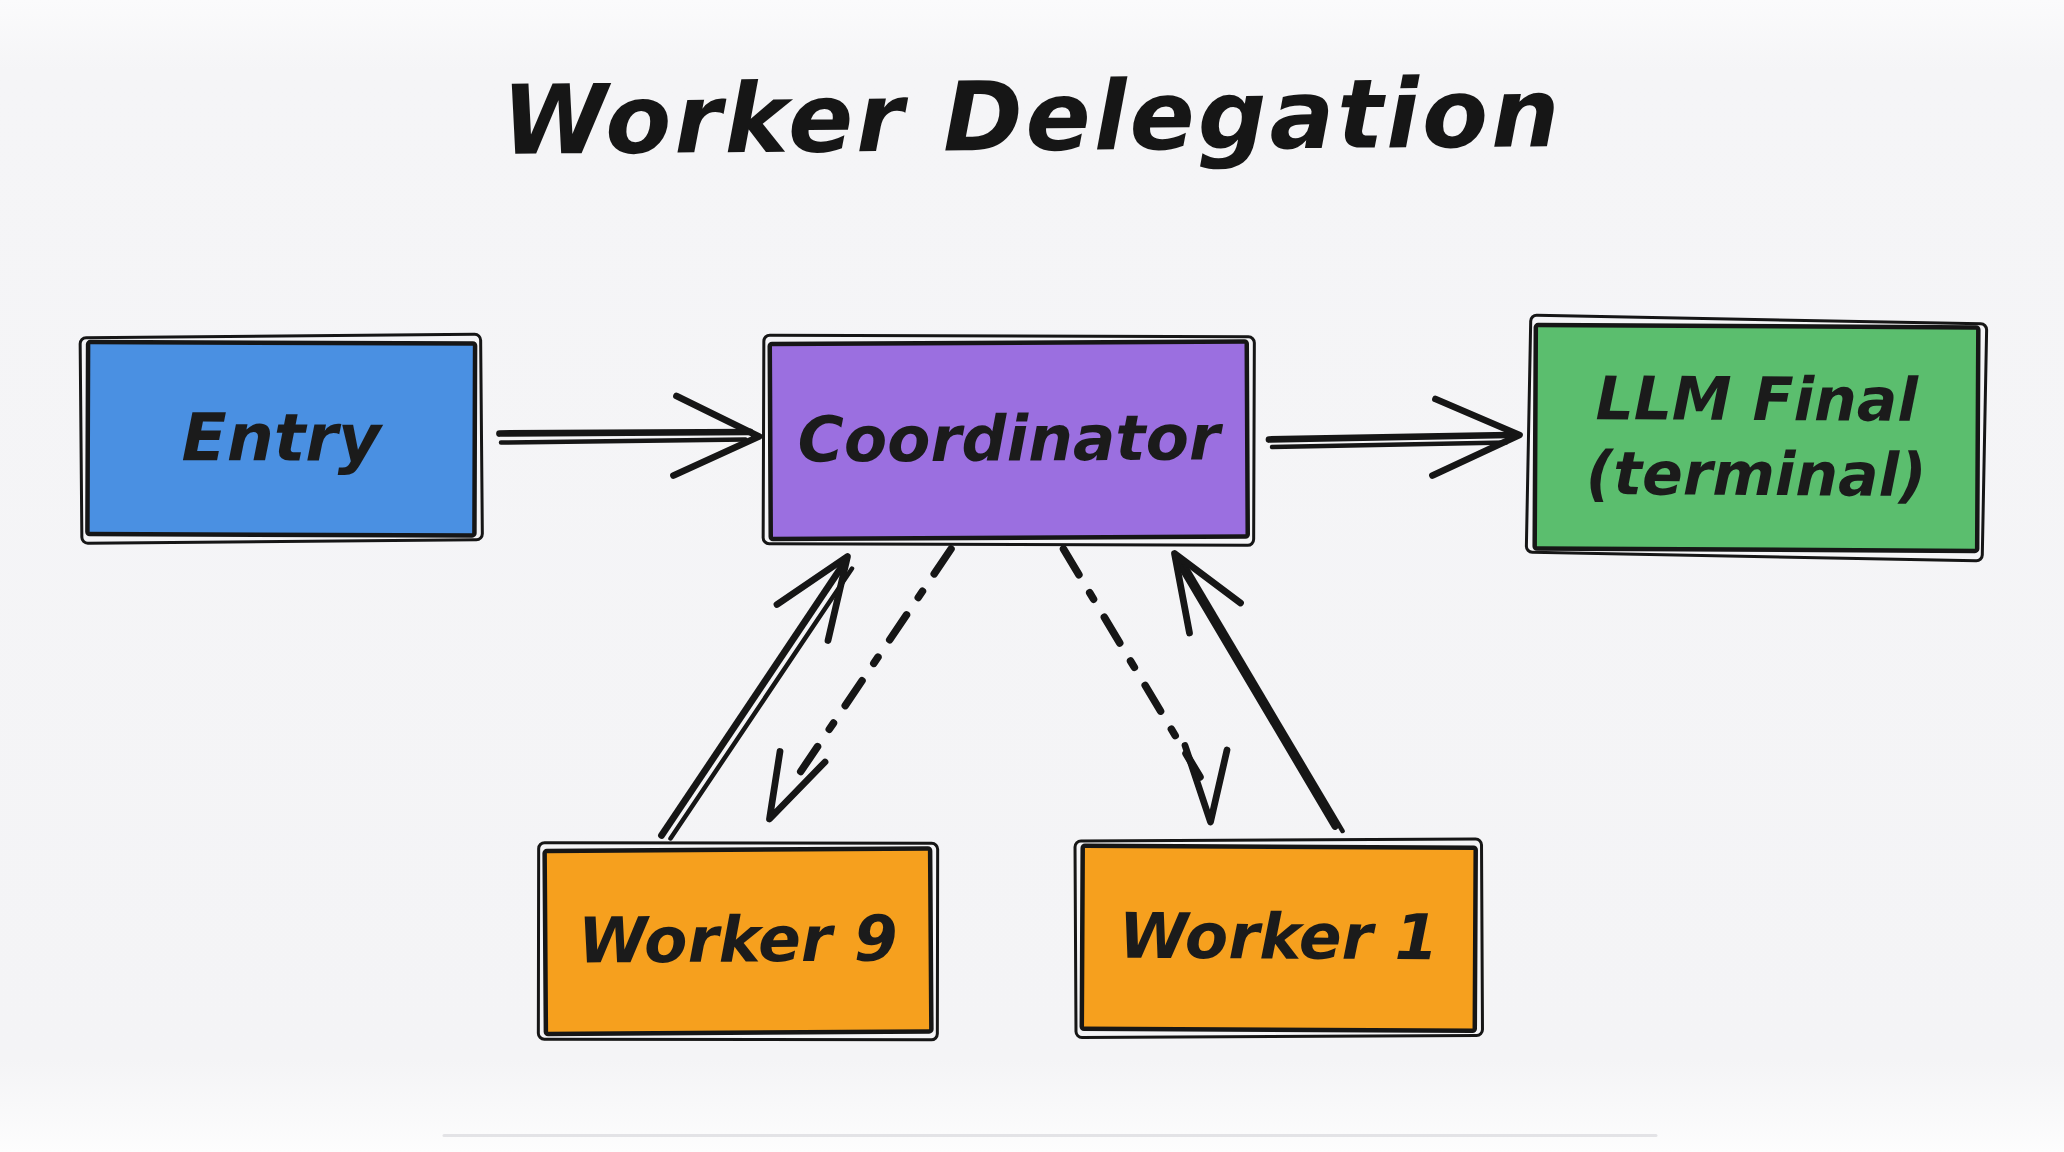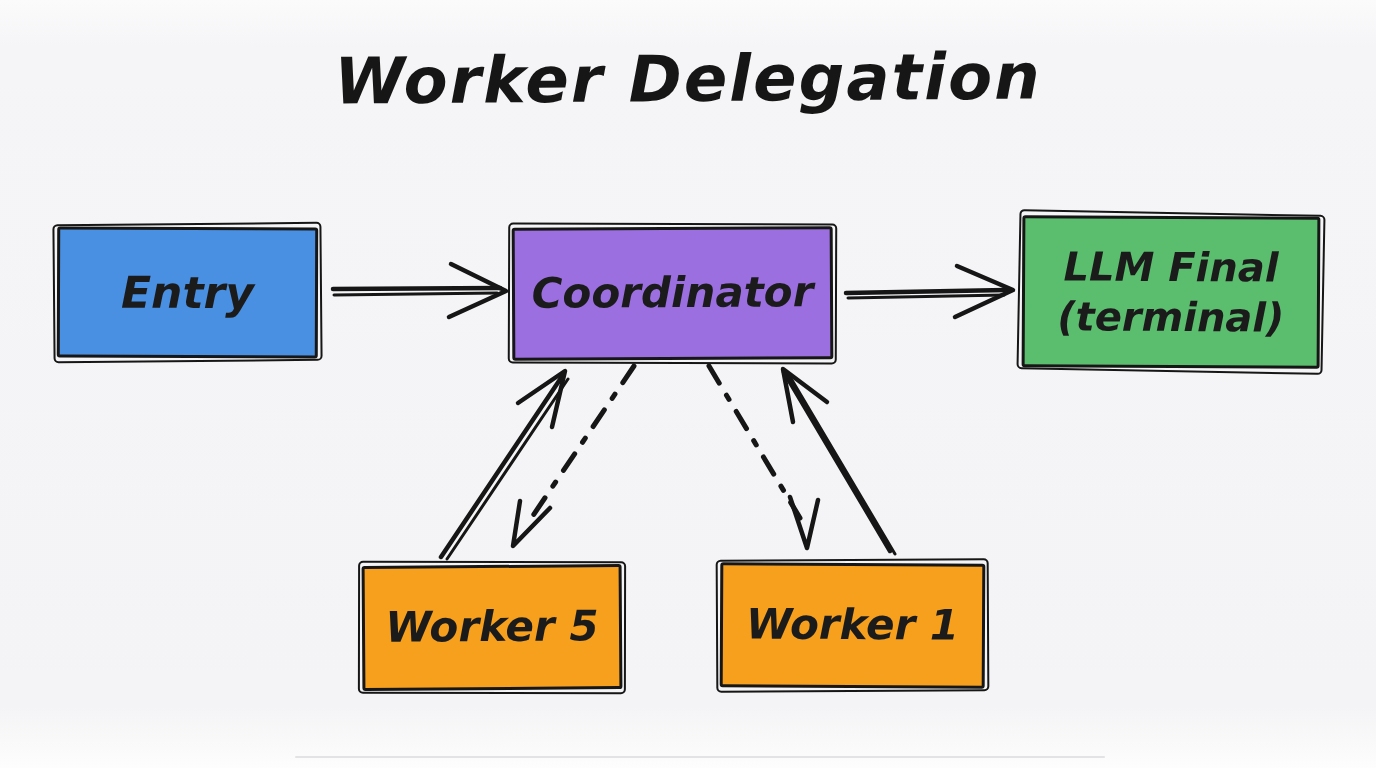--- a/index.html
+++ b/index.html
@@ -142,21 +142,21 @@
   <div class="node node-coordinator" style="background: rgb(155, 111, 224);">
     <span>Coordinator</span>
   </div>
 
   <div class="node node-llm-final" style="background: rgb(91, 190, 110);">
     <span>LLM Final</span>
     <span>(terminal)</span>
   </div>
 
   <div class="node node-worker1" style="background: rgb(246, 160, 30);">
-    <span>Worker 5</span>
+    <span>Worker 9</span>
   </div>
 
   <div class="node node-worker2" style="background: rgb(246, 160, 30);">
     <span>Worker 1</span>
   </div>
 
   <div class="bottom-edge-shadow"></div>
 
 </div>
 

